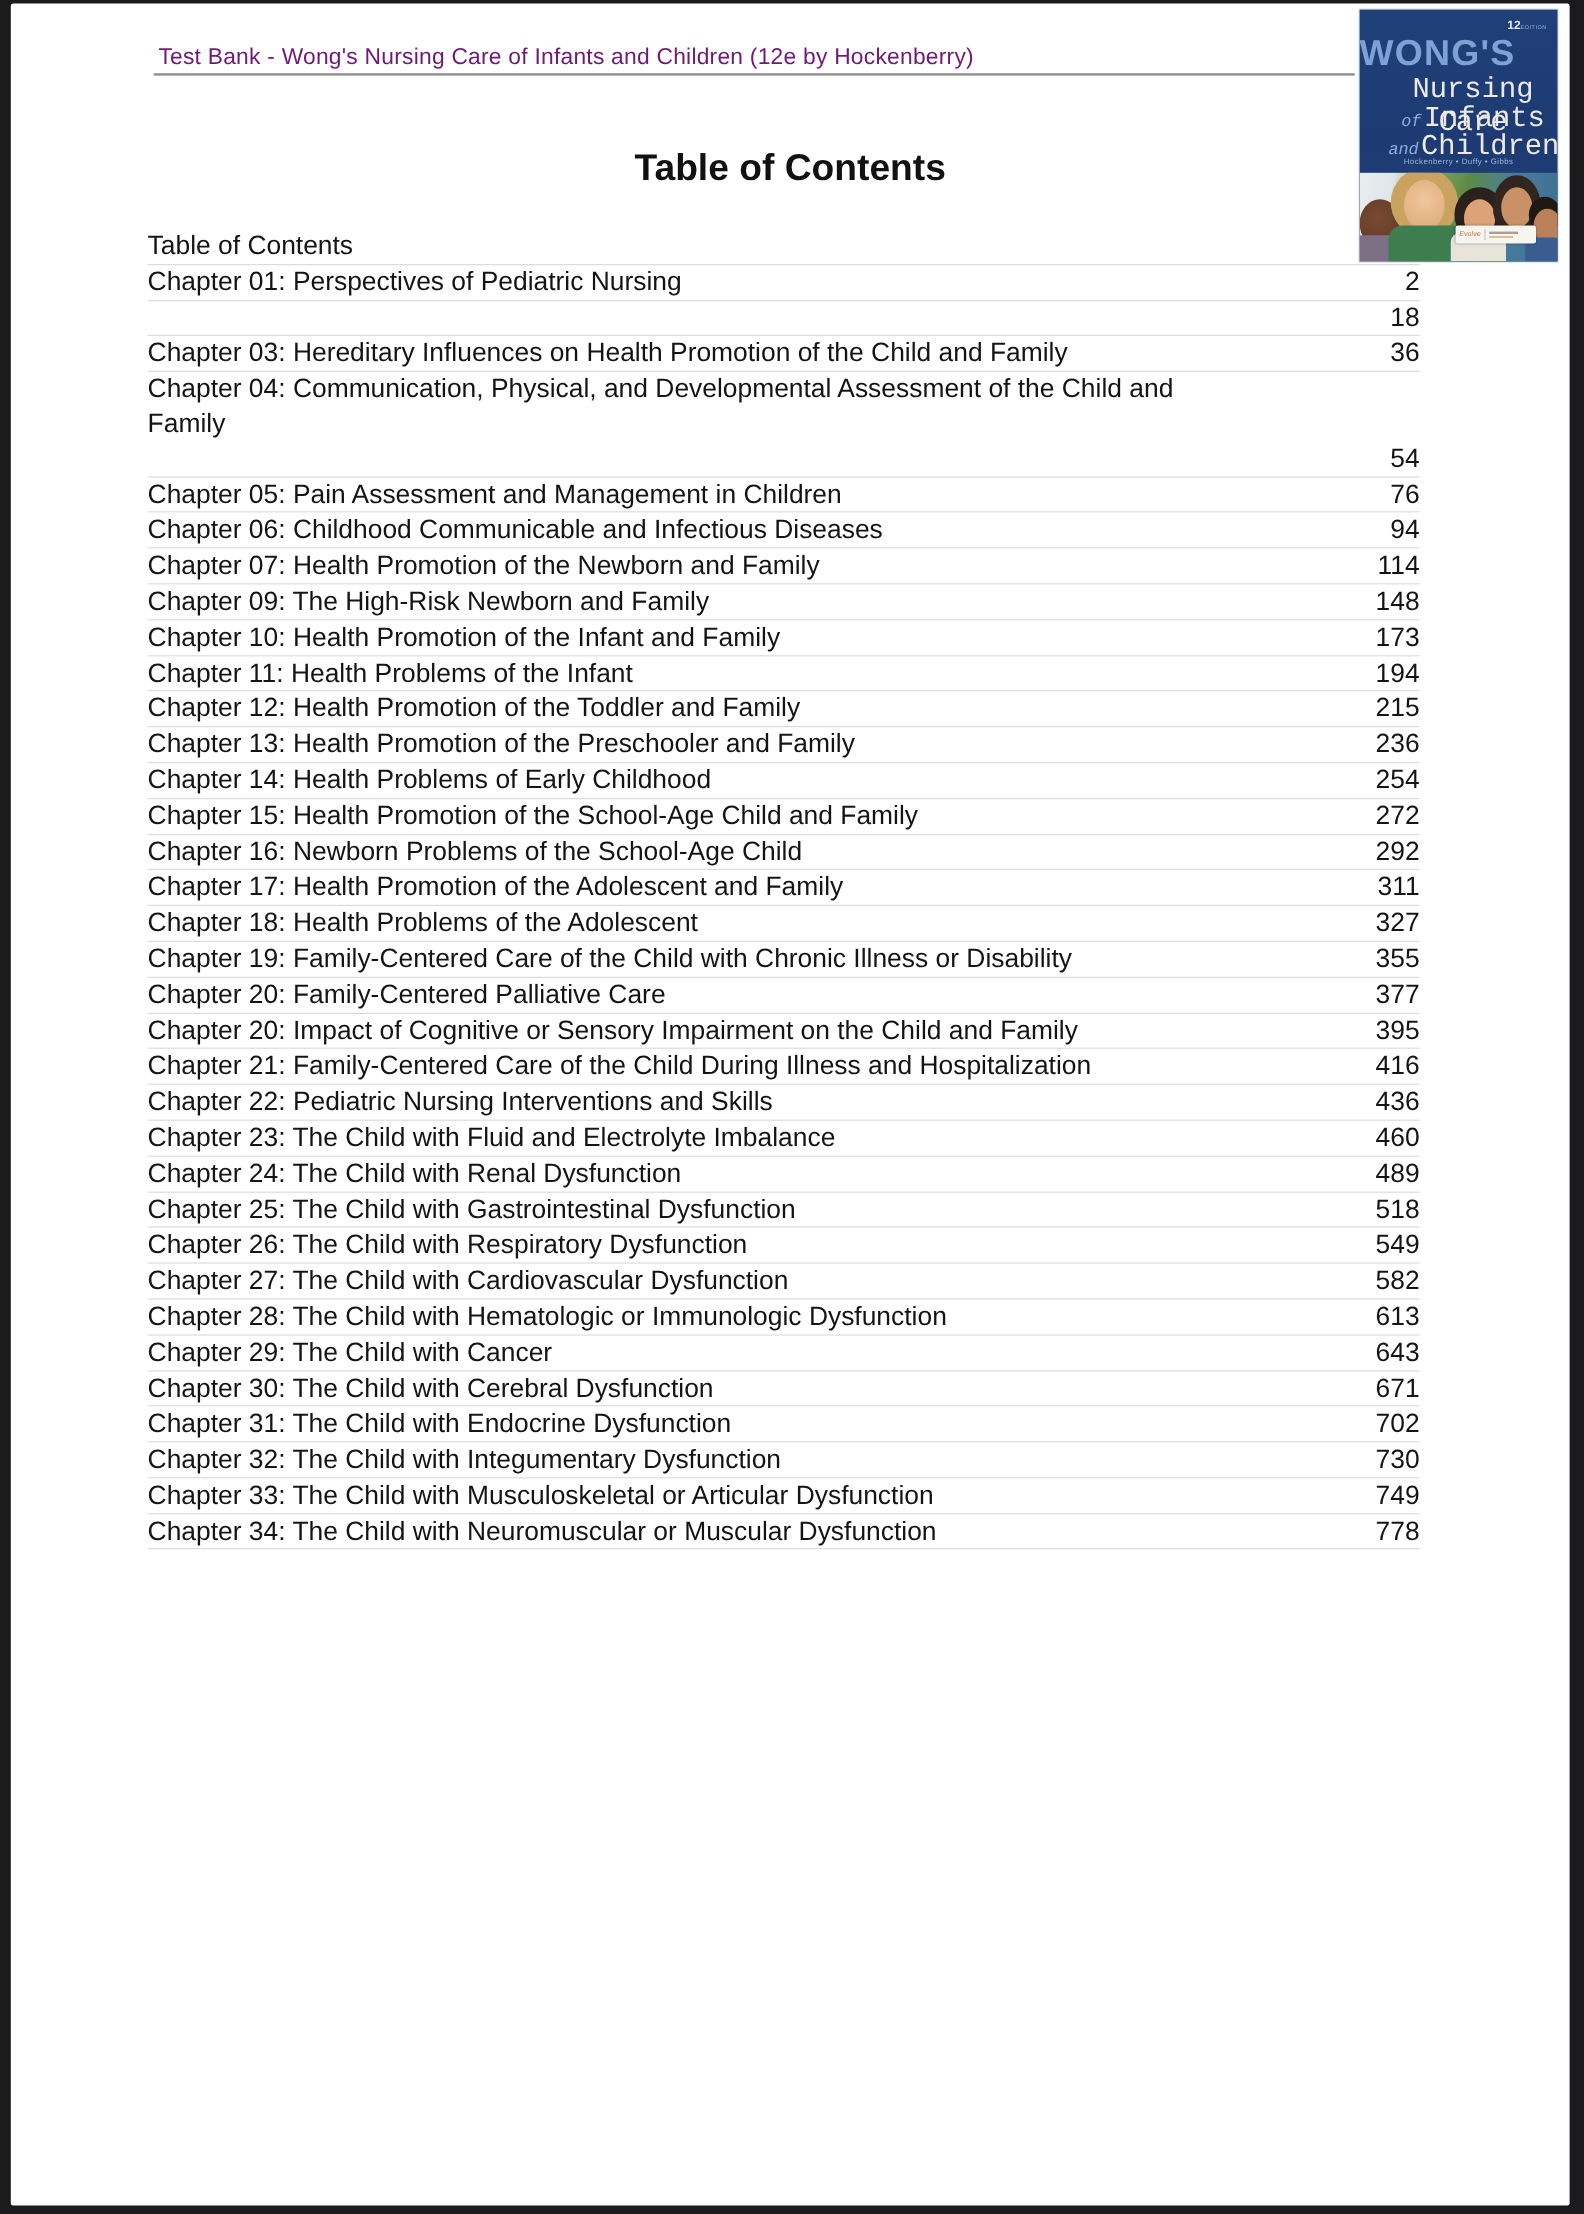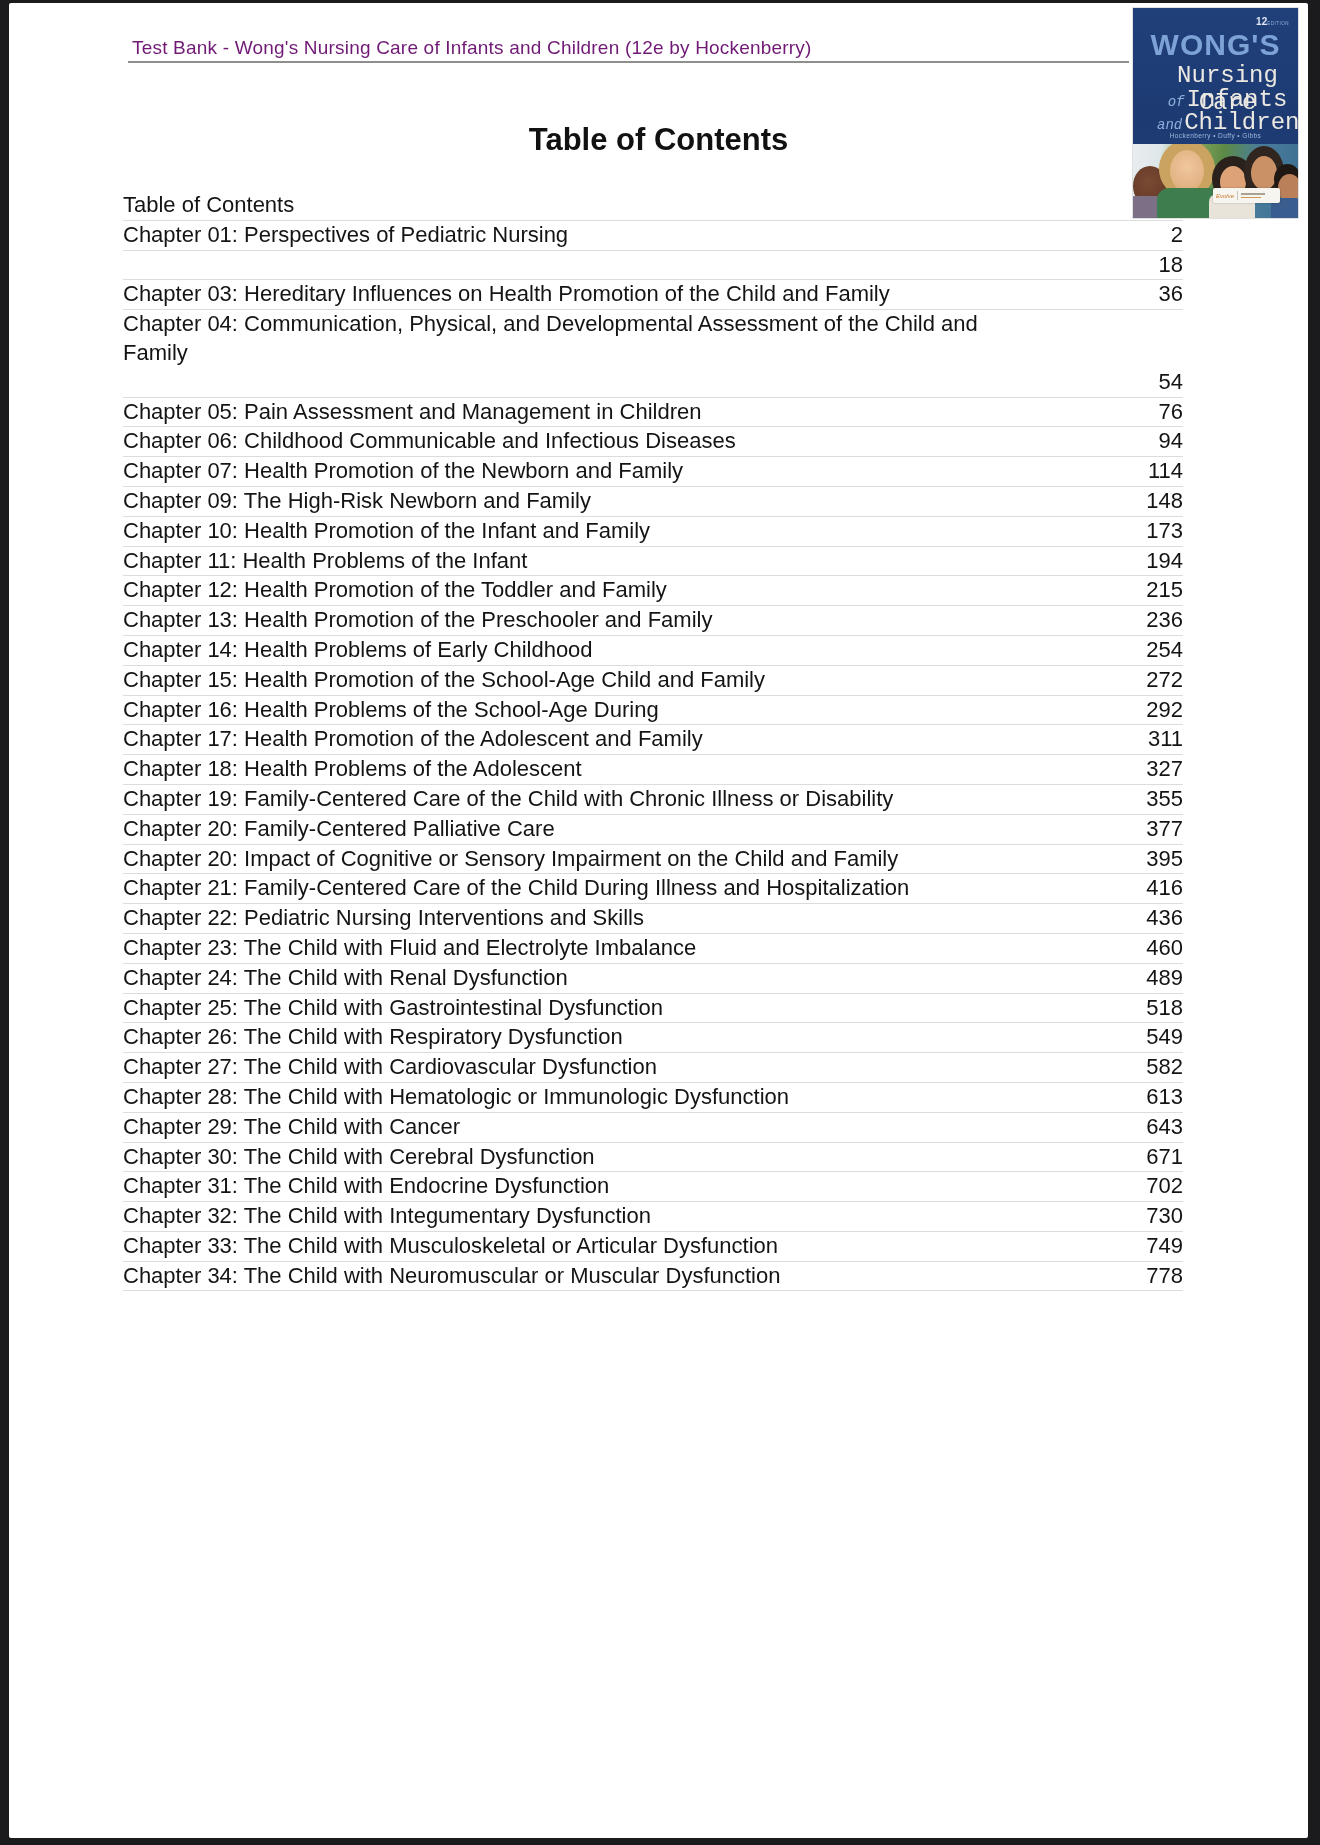--- a/index.html
+++ b/index.html
@@ -46,21 +46,21 @@
     position:absolute;left:1124px;top:5px;width:165px;height:210px;
     background:linear-gradient(180deg,#20407a 0%,#1d3a72 55%,#24447e 100%);
     overflow:hidden;box-shadow:0 0 0 1px rgba(0,0,0,.12);
   }
   .cover-edition{
     position:absolute;top:9px;right:9px;color:#e3e9f4;
     font-size:10px;font-weight:bold;line-height:10px;
   }
   .cover-edition .ed-word{font-size:4.5px;font-weight:normal;color:#93b1de;letter-spacing:.5px;}
   .cover-brand{
-    position:absolute;left:0;right:0;top:20px;text-align:center;
+    position:absolute;left:0;right:0;top:20px;
     font-size:30px;font-weight:bold;color:#7da2d6;letter-spacing:1px;
   }
   .cover-serif{font-family:Liberation Mono, monospace;color:#ece9e2;padding-left:24px;}
   .cover-line1{position:absolute;left:0;right:0;top:54px;text-align:center;font-size:24px;}
   .cover-line2{position:absolute;left:0;right:0;top:78px;text-align:center;font-size:24px;}
   .cover-line3{position:absolute;left:0;right:0;top:101px;text-align:center;font-size:24px;}
   .cover-prefix{font-style:italic;color:#8fb0dc;font-size:14px;padding-right:2px;text-align:center;}
   .cover-authors{
     position:absolute;left:0;right:0;top:124px;text-align:center;
     font-size:6.5px;color:#9db8dd;letter-spacing:.4px;
@@ -193,21 +193,21 @@
       </div>
       <div class="toc-row">
         <span class="toc-text">Chapter 14: Health Problems of Early Childhood</span>
         <span class="toc-page">254</span>
       </div>
       <div class="toc-row">
         <span class="toc-text">Chapter 15: Health Promotion of the School-Age Child and Family</span>
         <span class="toc-page">272</span>
       </div>
       <div class="toc-row">
-        <span class="toc-text">Chapter 16: Health Problems of the School-Age During</span>
+        <span class="toc-text">Chapter 16: Newborn Problems of the School-Age Child</span>
         <span class="toc-page">292</span>
       </div>
       <div class="toc-row">
         <span class="toc-text">Chapter 17: Health Promotion of the Adolescent and Family</span>
         <span class="toc-page">311</span>
       </div>
       <div class="toc-row">
         <span class="toc-text">Chapter 18: Health Problems of the Adolescent</span>
         <span class="toc-page">327</span>
       </div>

